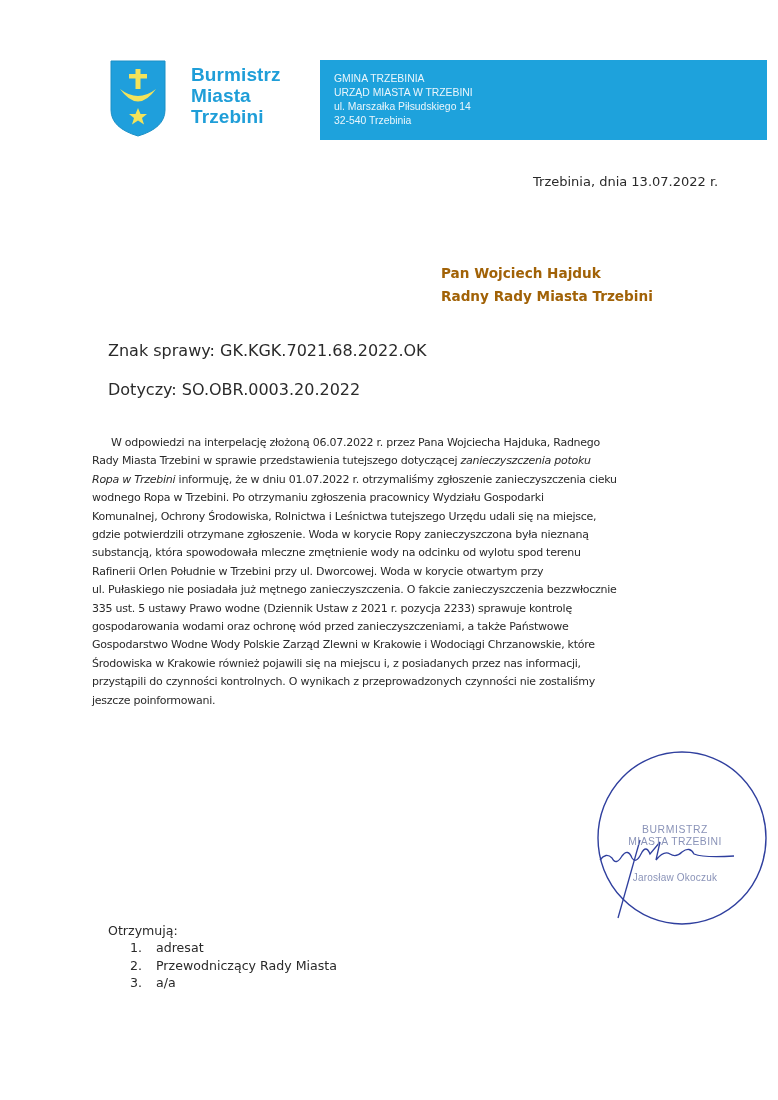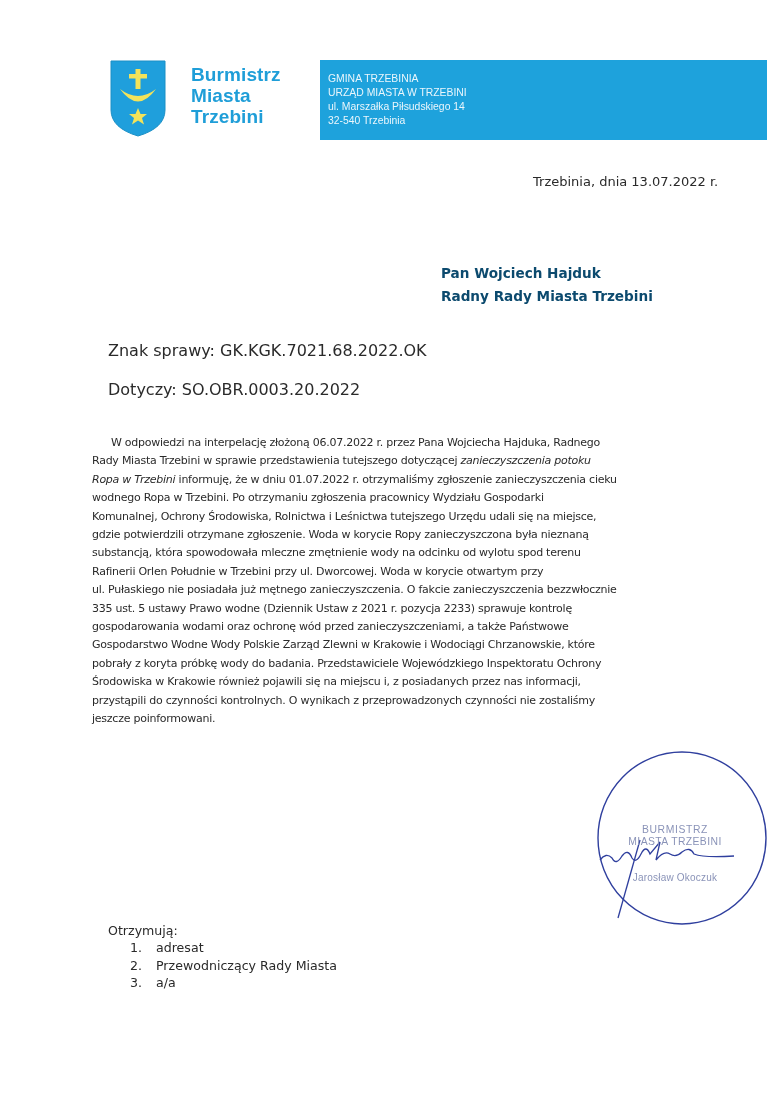--- a/index.html
+++ b/index.html
@@ -7,27 +7,27 @@
          font-family:"DejaVu Sans", "Liberation Sans", sans-serif; color:#2a2a2a; }
   .abs { position:absolute; }
 
   
   .crest { left:108px; top:58px; width:60px; height:80px; }
   .brand { left:191px; top:64px; color:#1f9ed8; font-family:"Liberation Sans", sans-serif;
            font-weight:bold; font-size:19px; line-height:21px; letter-spacing:0.1px; }
   .band { left:320px; top:60px; width:447px; height:80px; background:#1ea2dc; }
   .band-col { position:absolute; top:12px; font-family:"Liberation Sans", sans-serif;
               font-size:10.4px; line-height:14px; color:#eaf6fc; }
-  .band-left { left:8px; }
+  .band-left { left:14px; }
   .band-right { left:236px; }
   .lbl-y { color:#f1e45a; }
 
   
   .date { left:533px; top:174px; font-size:13px; }
-  .recipient { left:441px; top:262px; font-size:13.6px; font-weight:bold; line-height:23px; color:#0c4a6e; }
+  .recipient { left:441px; top:262px; font-size:13.6px; font-weight:bold; line-height:23px; color:#a16207; }
   .ref { left:108px; font-size:16px; }
   .ref1 { top:341px; }
   .ref2 { top:380px; }
 
   .body-text { left:92px; top:434px; width:620px; font-size:11px; line-height:18.4px; color:#2a2a2a;
                letter-spacing:-0.25px; }
   .line { display:block; white-space:nowrap; }
   .indent { padding-left:19px; }
   em { font-style:italic; }
 
@@ -92,21 +92,20 @@
   <span class="line"><em>Ropa w Trzebini</em><span> informuję, że w dniu 01.07.2022 r. otrzymaliśmy zgłoszenie zanieczyszczenia cieku</span></span>
   <span class="line">wodnego Ropa w Trzebini. Po otrzymaniu zgłoszenia pracownicy Wydziału Gospodarki</span>
   <span class="line">Komunalnej, Ochrony Środowiska, Rolnictwa i Leśnictwa tutejszego Urzędu udali się na miejsce,</span>
   <span class="line">gdzie potwierdzili otrzymane zgłoszenie. Woda w korycie Ropy zanieczyszczona była nieznaną</span>
   <span class="line">substancją, która spowodowała mleczne zmętnienie wody na odcinku od wylotu spod terenu</span>
   <span class="line">Rafinerii Orlen Południe w Trzebini przy ul. Dworcowej. Woda w korycie otwartym przy</span>
   <span class="line">ul. Pułaskiego nie posiadała już mętnego zanieczyszczenia. O fakcie zanieczyszczenia bezzwłocznie</span>
   <span class="line">335 ust. 5 ustawy Prawo wodne (Dziennik Ustaw z 2021 r. pozycja 2233) sprawuje kontrolę</span>
   <span class="line">gospodarowania wodami oraz ochronę wód przed zanieczyszczeniami, a także Państwowe</span>
   <span class="line">Gospodarstwo Wodne Wody Polskie Zarząd Zlewni w Krakowie i Wodociągi Chrzanowskie, które</span>
-  <span class="line">pobrały z koryta próbkę wody do badania. Przedstawiciele Wojewódzkiego Inspektoratu Ochrony</span>
   <span class="line">Środowiska w Krakowie również pojawili się na miejscu i, z posiadanych przez nas informacji,</span>
   <span class="line">przystąpili do czynności kontrolnych. O wynikach z przeprowadzonych czynności nie zostaliśmy</span>
   <span class="line">jeszcze poinformowani.</span>
 </div>
 
 <div class="abs stamp">
   <svg width="192" height="192" viewBox="0 0 192 192" style="position:absolute;left:0;top:0;">
     <ellipse cx="104" cy="90" rx="84" ry="86" fill="none" stroke="#2f3f9e" stroke-width="1.4"></ellipse>
     <path d="M40 170 L62 92" stroke="#2f3f9e" stroke-width="1.3" fill="none"></path>
     <path d="M22 112 q6 -8 12 -2 q4 8 10 -2 q6 -8 10 2 q4 6 9 -4 q5 -10 9 0 l10 -12 l-4 18 q8 -10 14 -6 q6 4 12 -2 q8 -6 12 2 q10 4 40 2" stroke="#2f3f9e" stroke-width="1.3" fill="none"></path>

